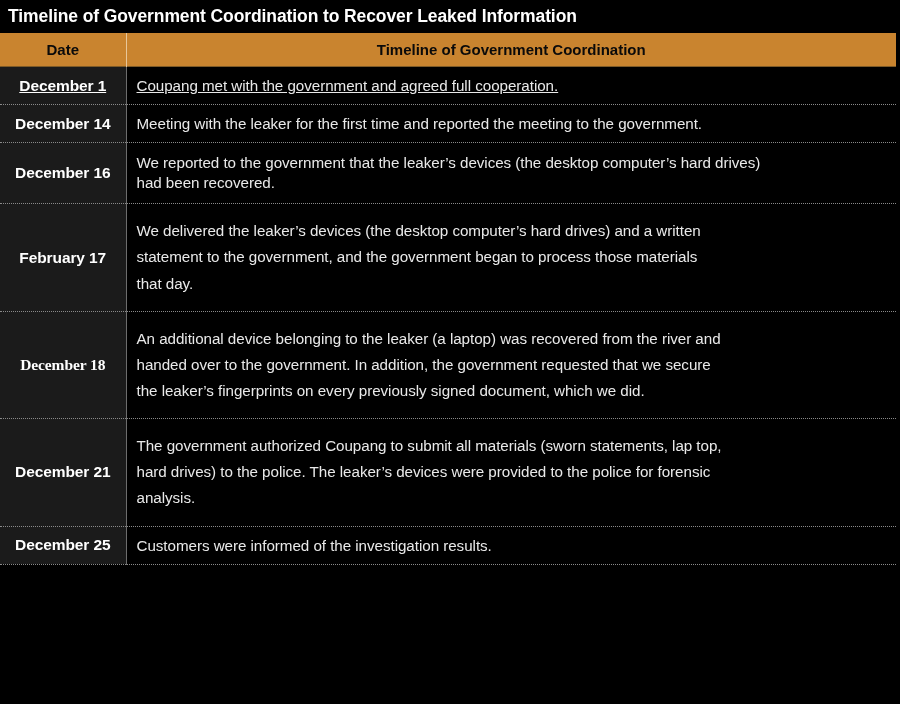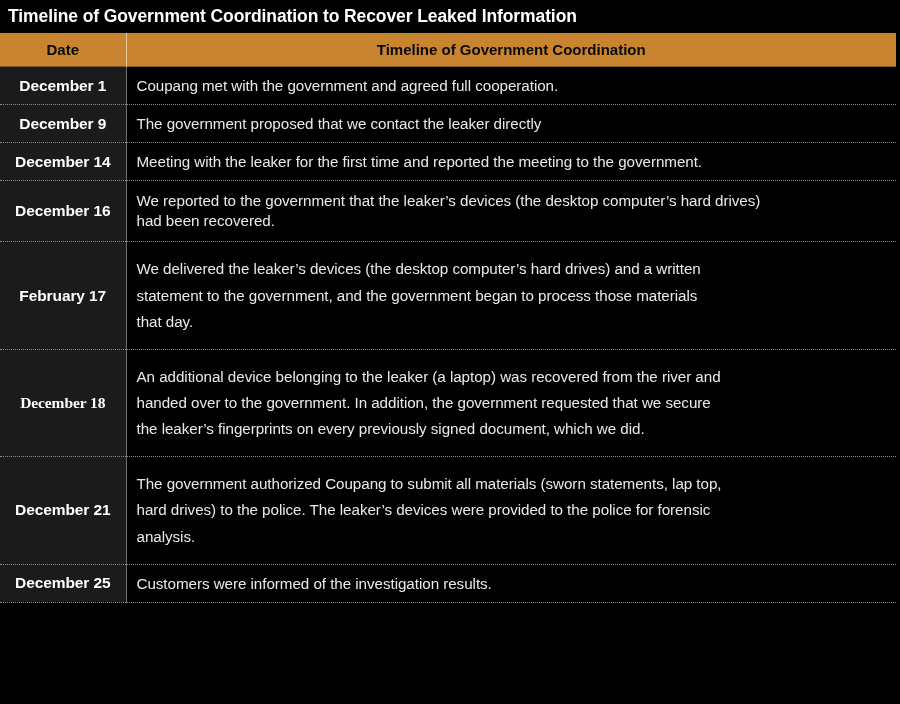--- a/index.html
+++ b/index.html
@@ -72,21 +72,21 @@
   }
   thead th:last-child { border-right: none; }
 
   
   tbody td {
     vertical-align: middle;
     padding: 0;
     border-top: 1px dotted #8a8a8a;
     border-bottom: 1px dotted #8a8a8a;
   }
-  tbody tr:first-child td { border-top: 1px solid #7d5a27; }
+  tbody tr:first-child td { border-top: 1px solid #7d5a27; text-decoration: underline; }
 
   td.date-cell {
     background: #1b1b1b;
     color: #ffffff;
     font-size: 15.5px;
     font-weight: bold;
     text-align: center;
     border-right: 1px solid #6d6d6d;
     white-space: nowrap;
     letter-spacing: -0.1px;
@@ -129,26 +129,20 @@
       </tr>
     </thead>
     <tbody id="tbody">
         <tr>
           <td class="date-cell" style="padding-top: 7px; padding-bottom: 7px;">December 1</td>
           <td class="desc-cell" style="padding-top: 7px; padding-bottom: 7px;">
             <span class="desc-inner">Coupang met with the government and agreed full cooperation.</span>
           </td>
         </tr>
         <tr>
-          <td class="date-cell" style="padding-top: 7px; padding-bottom: 7px;">December 9</td>
-          <td class="desc-cell" style="padding-top: 7px; padding-bottom: 7px;">
-            <span class="desc-inner">The government proposed that we contact the leaker directly</span>
-          </td>
-        </tr>
-        <tr>
           <td class="date-cell" style="padding-top: 7px; padding-bottom: 7px;">December 14</td>
           <td class="desc-cell" style="padding-top: 7px; padding-bottom: 7px;">
             <span class="desc-inner">Meeting with the leaker for the first time and reported the meeting to the government.</span>
           </td>
         </tr>
         <tr class="tight">
           <td class="date-cell" style="padding-top: 10px; padding-bottom: 10px;">December 16</td>
           <td class="desc-cell" style="padding-top: 10px; padding-bottom: 10px;">
             <span class="desc-inner">We reported to the government that the leaker’s devices (the desktop computer’s hard drives)<br> had been recovered.</span>
           </td>

